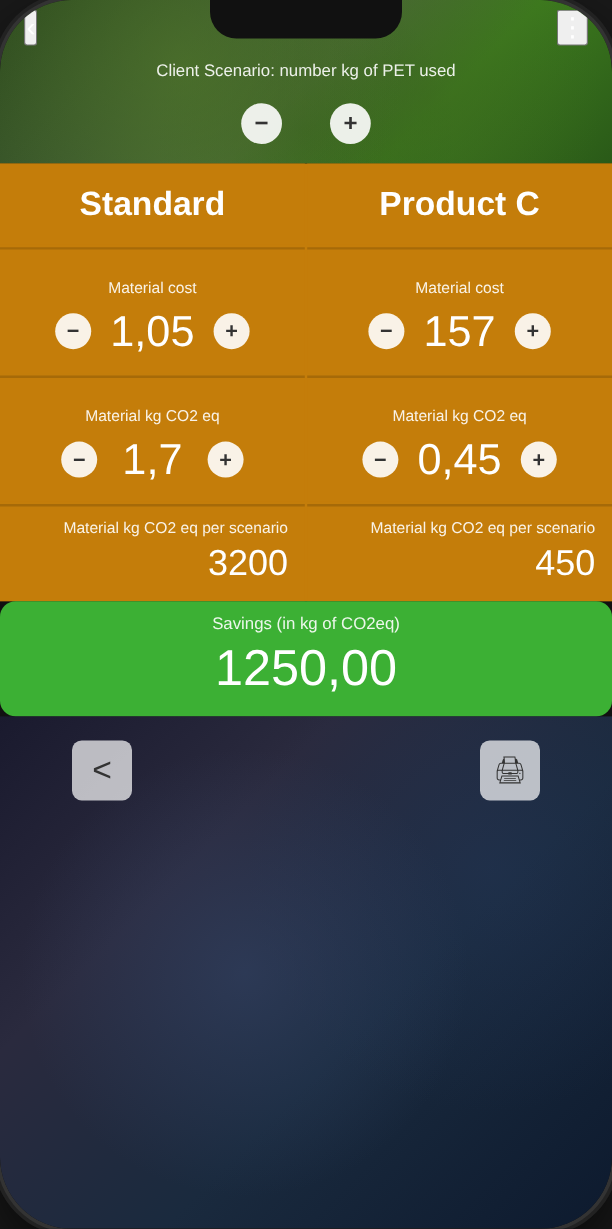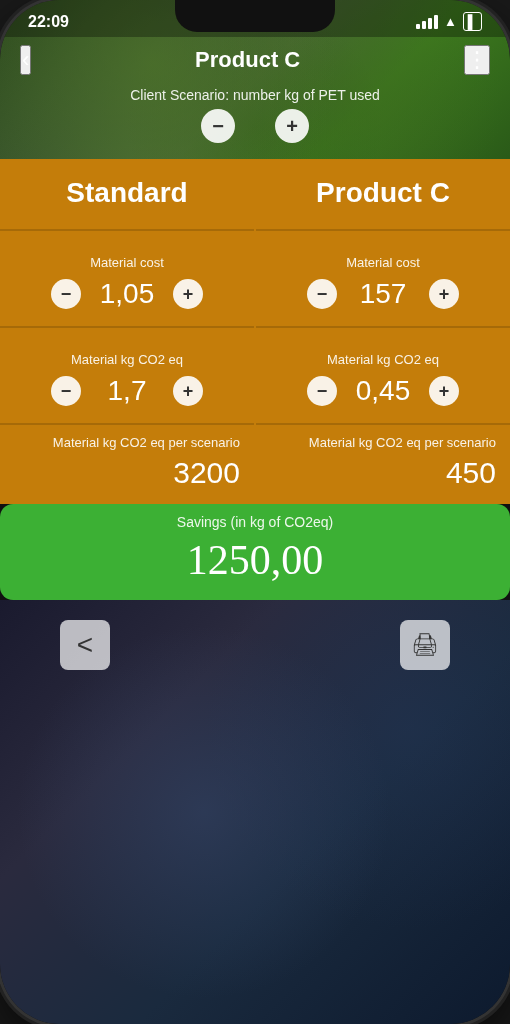--- a/index.html
+++ b/index.html
@@ -139,21 +139,21 @@
     .scenario-area {
       padding: 6px 20px 16px;
       position: relative;
       z-index: 5;
     }
 
     .scenario-label {
       color: rgba(255,255,255,0.9);
       font-size: 14px;
       text-align: center;
-      margin-bottom: 6px;
+      margin-bottom: 20px;
     }
 
     .scenario-counter {
       display: flex;
       align-items: center;
       justify-content: center;
       gap: 40px;
     }
 
     .counter-btn {
@@ -247,21 +247,21 @@
       display: flex;
       align-items: center;
       justify-content: center;
       cursor: pointer;
       font-weight: 600;
       flex-shrink: 0;
     }
 
     .cell-value {
       color: white;
-      font-size: 28px;
+      font-size: 36px;
       font-weight: 500;
       min-width: 60px;
       text-align: center;
     }
 
     
     .result-cell {
       background: #c47d0a;
       padding: 10px 14px 14px;
       display: flex;
@@ -295,21 +295,20 @@
     .savings-label {
       color: rgba(255,255,255,0.9);
       font-size: 14px;
       margin-bottom: 6px;
     }
 
     .savings-value {
       color: white;
       font-size: 42px;
       font-weight: 500;
-      font-family: Liberation Serif, serif;
     }
 
     .bottom-bg {
       flex: 1;
       background: linear-gradient(135deg, #1a1a2e 0%, #2a2a3e 30%, #1a2a3e 60%, #0d1a2e 100%);
       position: relative;
       overflow: hidden;
     }
 
     .bottom-bg::before {
@@ -361,33 +360,20 @@
   </style>
 </head>
 <body>
 
 <div class="phone-frame">
   <div class="notch"></div>
   <div class="phone-screen">
 
     <div class="top-bg">
 
-      <div class="status-bar">
-        <span class="status-time">22:09</span>
-        <div class="status-icons">
-          <div class="signal-bars">
-            <div class="signal-bar" style="height:5px"></div>
-            <div class="signal-bar" style="height:8px"></div>
-            <div class="signal-bar" style="height:11px"></div>
-            <div class="signal-bar" style="height:14px"></div>
-          </div>
-          <span class="wifi-icon">▲</span>
-          <span style="color:white;font-size:13px;border:1.5px solid white;border-radius:3px;padding:1px 4px;font-weight:600;">▌</span>
-        </div>
-      </div>
 
       <div class="header">
         <button class="back-btn">‹</button>
         <span class="header-title">Product C</span>
         <button class="more-btn">⋮</button>
       </div>
 
       <div class="scenario-area">
         <div class="scenario-label">Client Scenario: number kg of PET used</div>
         <div class="scenario-counter">

